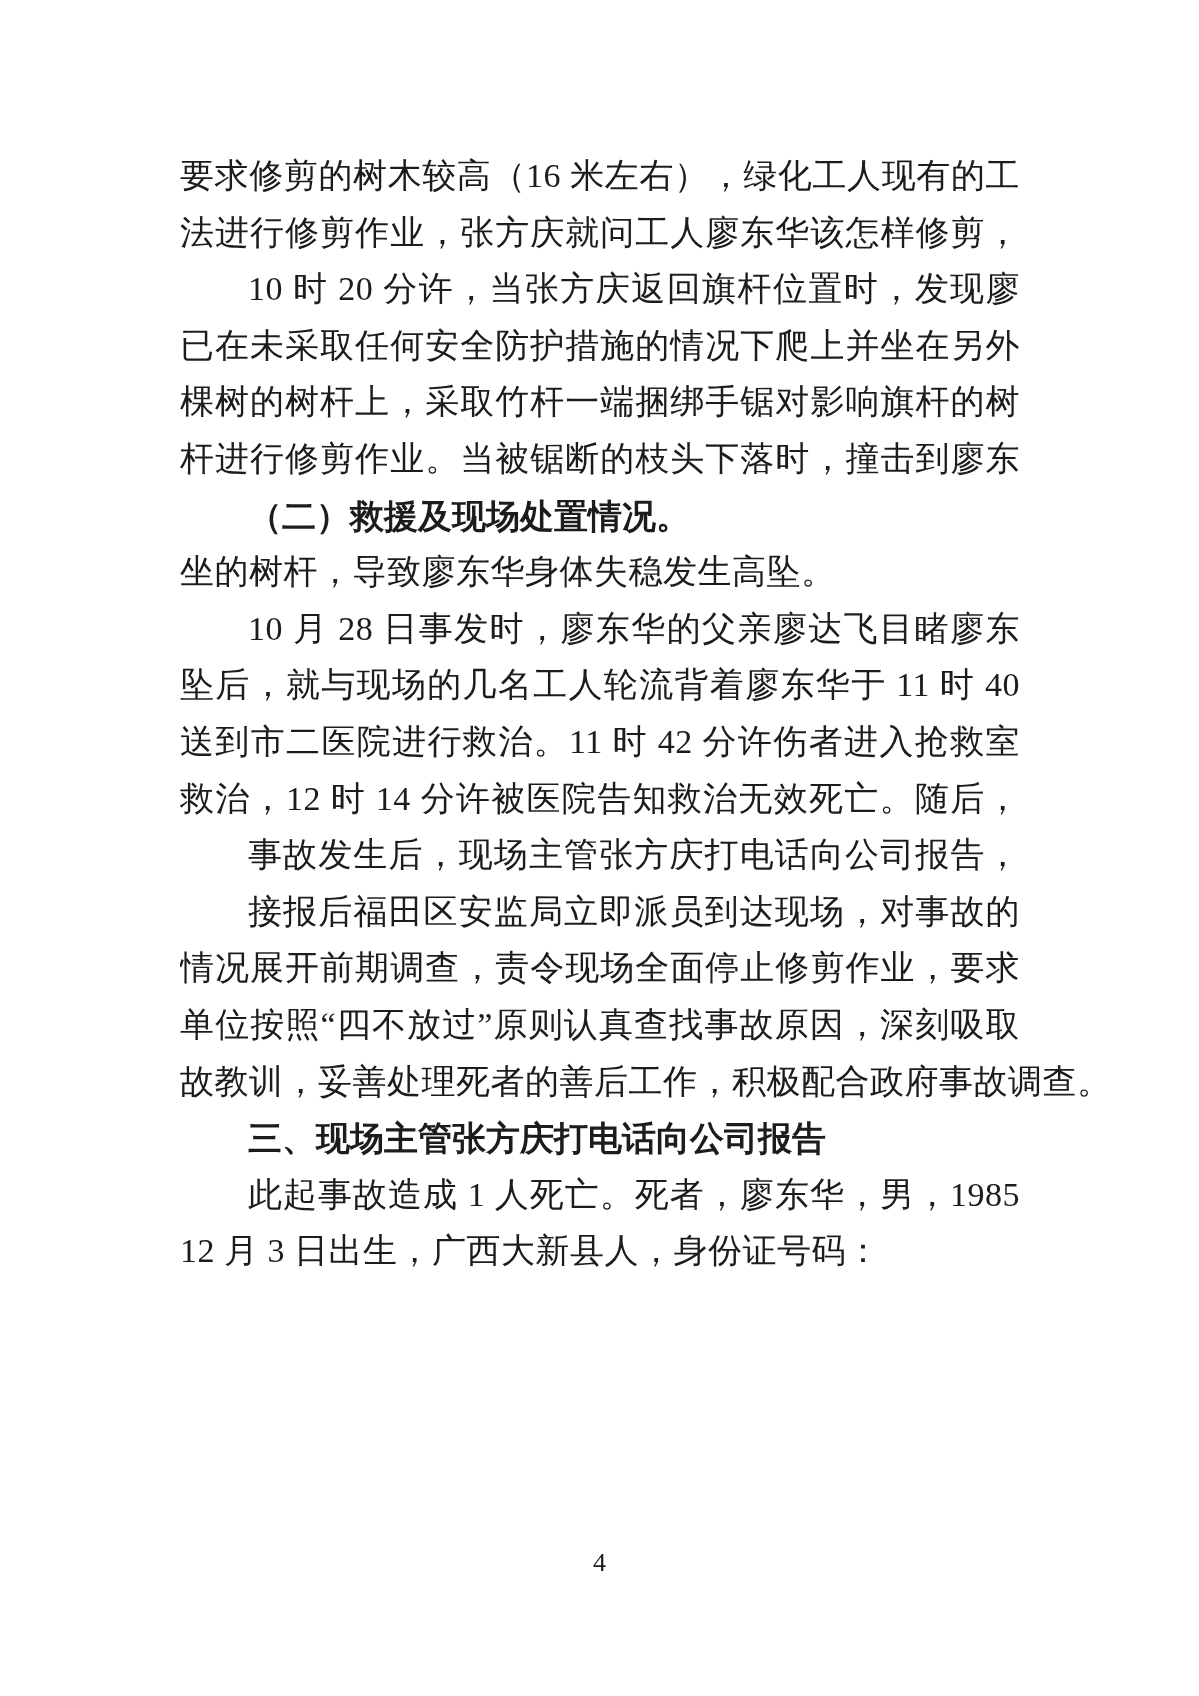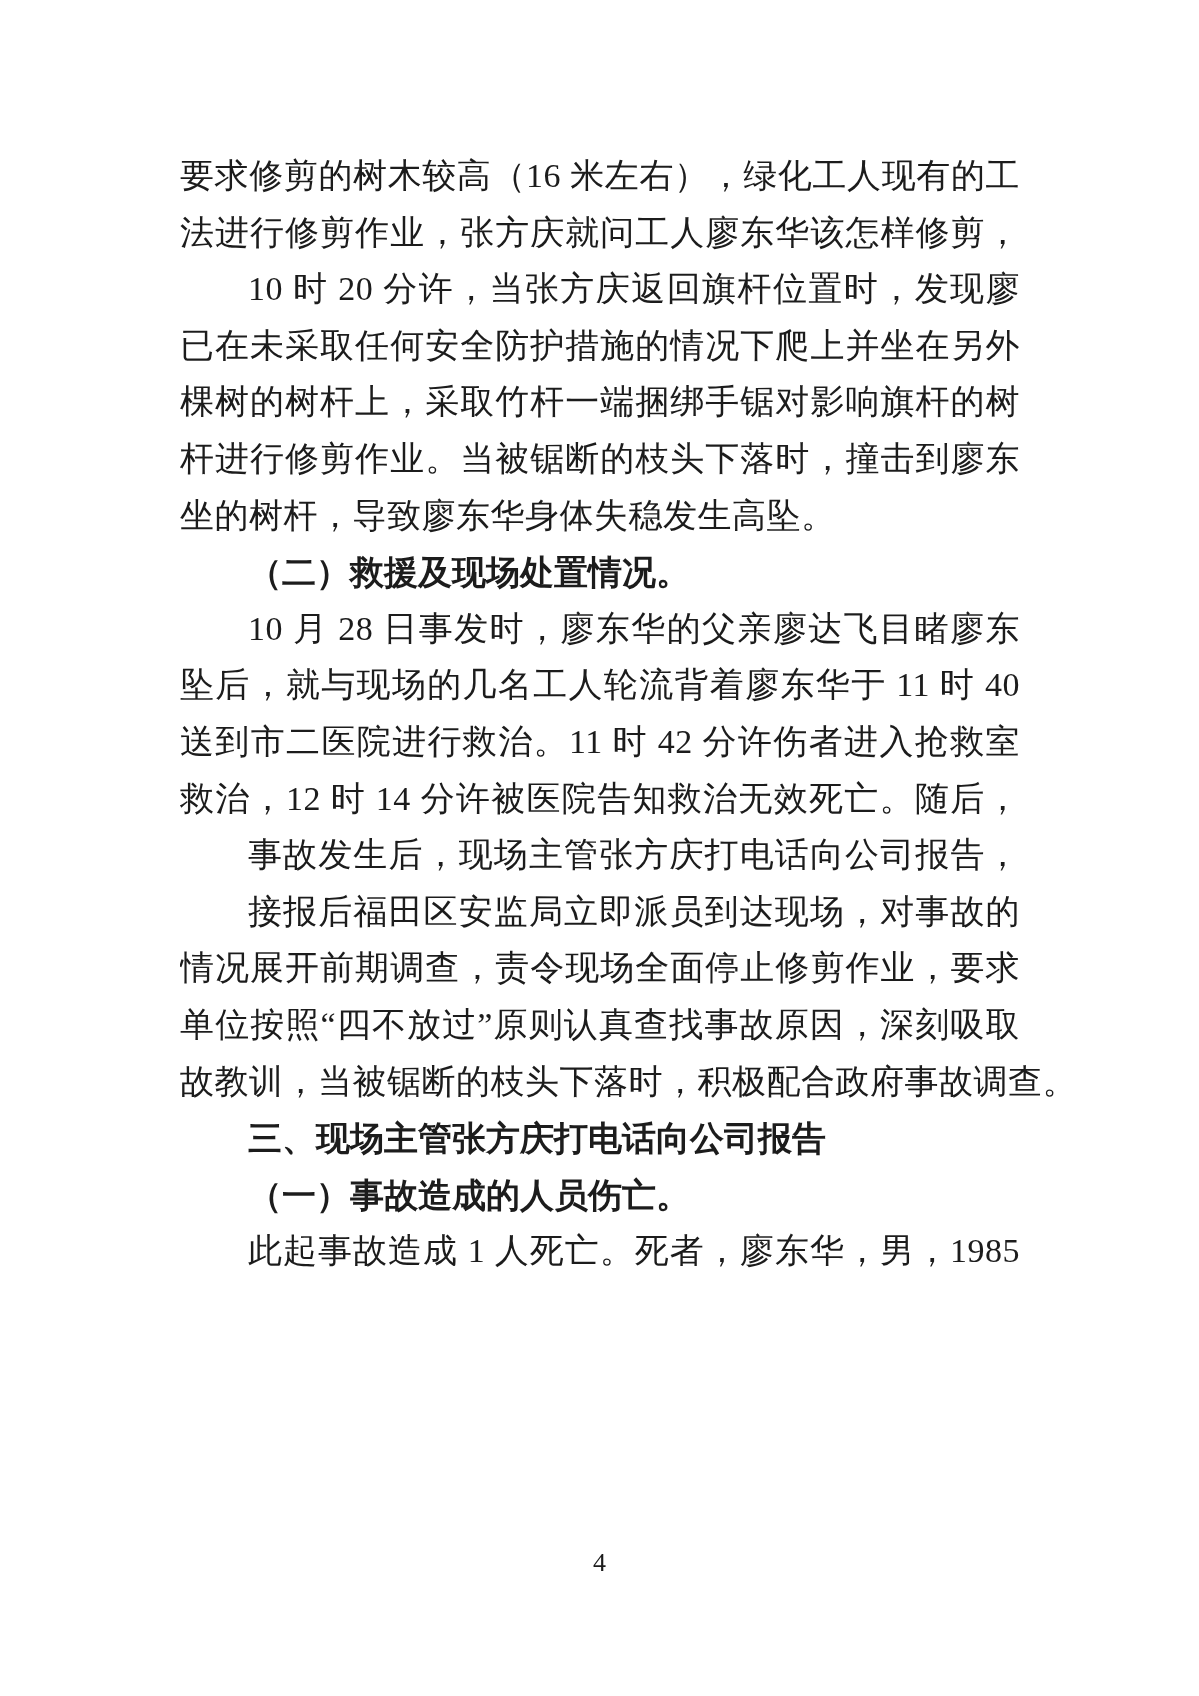--- a/index.html
+++ b/index.html
@@ -68,29 +68,29 @@
 <body>
 
 <div class="page">
   <div class="text-block">
       <div class="line fill">要求修剪的树木较高（16 米左右），绿化工人现有的工具无</div>
       <div class="line fill">法进行修剪作业，张方庆就问工人廖东华该怎样修剪，廖东</div>
       <div class="line fill indent">10 时 20 分许，当张方庆返回旗杆位置时，发现廖东华</div>
       <div class="line fill">已在未采取任何安全防护措施的情况下爬上并坐在另外一</div>
       <div class="line fill">棵树的树杆上，采取竹杆一端捆绑手锯对影响旗杆的树木主</div>
       <div class="line fill">杆进行修剪作业。当被锯断的枝头下落时，撞击到廖东华所</div>
+      <div class="line indent bold">（二）救援及现场处置情况。</div>
       <div class="line">坐的树杆，导致廖东华身体失稳发生高坠。</div>
-      <div class="line indent bold">（二）救援及现场处置情况。</div>
       <div class="line fill indent">10 月 28 日事发时，廖东华的父亲廖达飞目睹廖东华高</div>
       <div class="line fill">坠后，就与现场的几名工人轮流背着廖东华于 11 时 40 分许</div>
       <div class="line fill">送到市二医院进行救治。11 时 42 分许伤者进入抢救室进行</div>
       <div class="line fill">救治，12 时 14 分许被医院告知救治无效死亡。随后，市二</div>
       <div class="line fill indent">事故发生后，现场主管张方庆打电话向公司报告，公司</div>
       <div class="line fill indent">接报后福田区安监局立即派员到达现场，对事故的有关</div>
       <div class="line fill">情况展开前期调查，责令现场全面停止修剪作业，要求事发</div>
       <div class="line fill">单位按照“四不放过”原则认真查找事故原因，深刻吸取事</div>
-      <div class="line">故教训，当被锯断的枝头下落时，积极配合政府事故调查。</div>
+      <div class="line">故教训，妥善处理死者的善后工作，积极配合政府事故调查。</div>
       <div class="line indent bold">三、现场主管张方庆打电话向公司报告</div>
-      <div class="line indent bold">（一）事故造成的人员伤亡。</div>
       <div class="line fill indent">此起事故造成 1 人死亡。死者，廖东华，男，1985 年</div>
+      <div class="line">12 月 3 日出生，广西大新县人，身份证号码：</div>
     </div>
   <div class="page-number">4</div>
 </div>
 
 </body></html>

